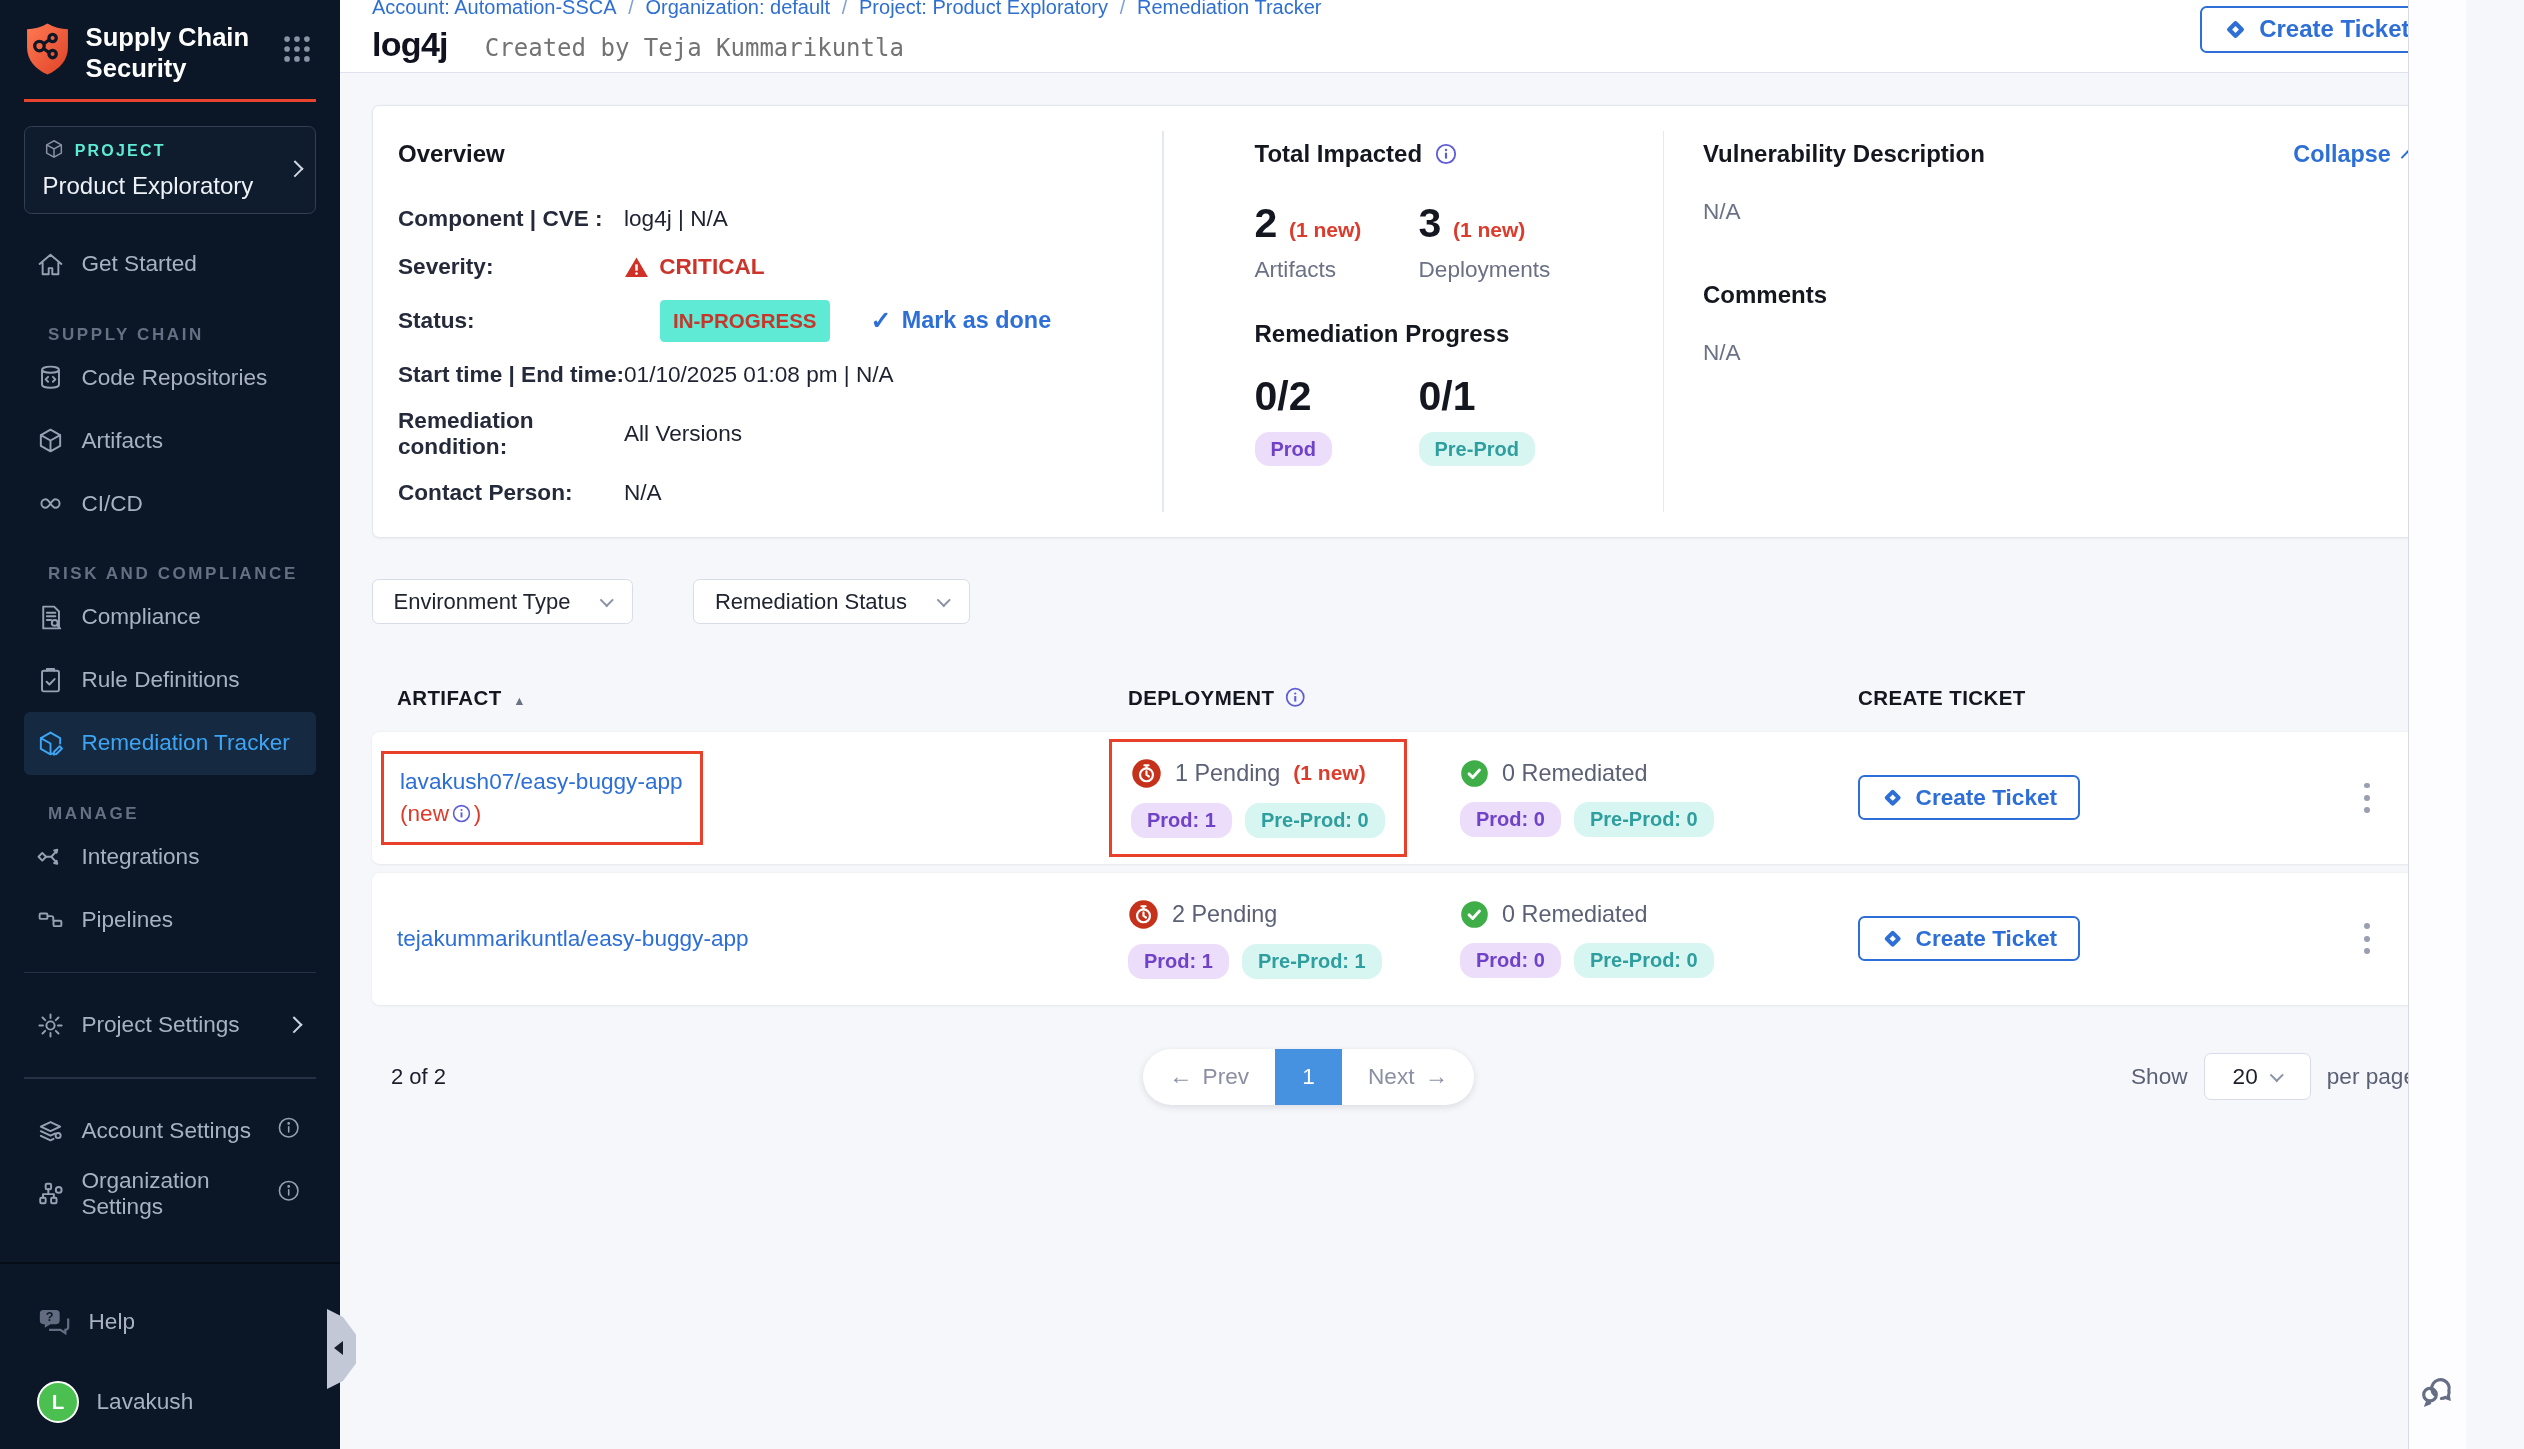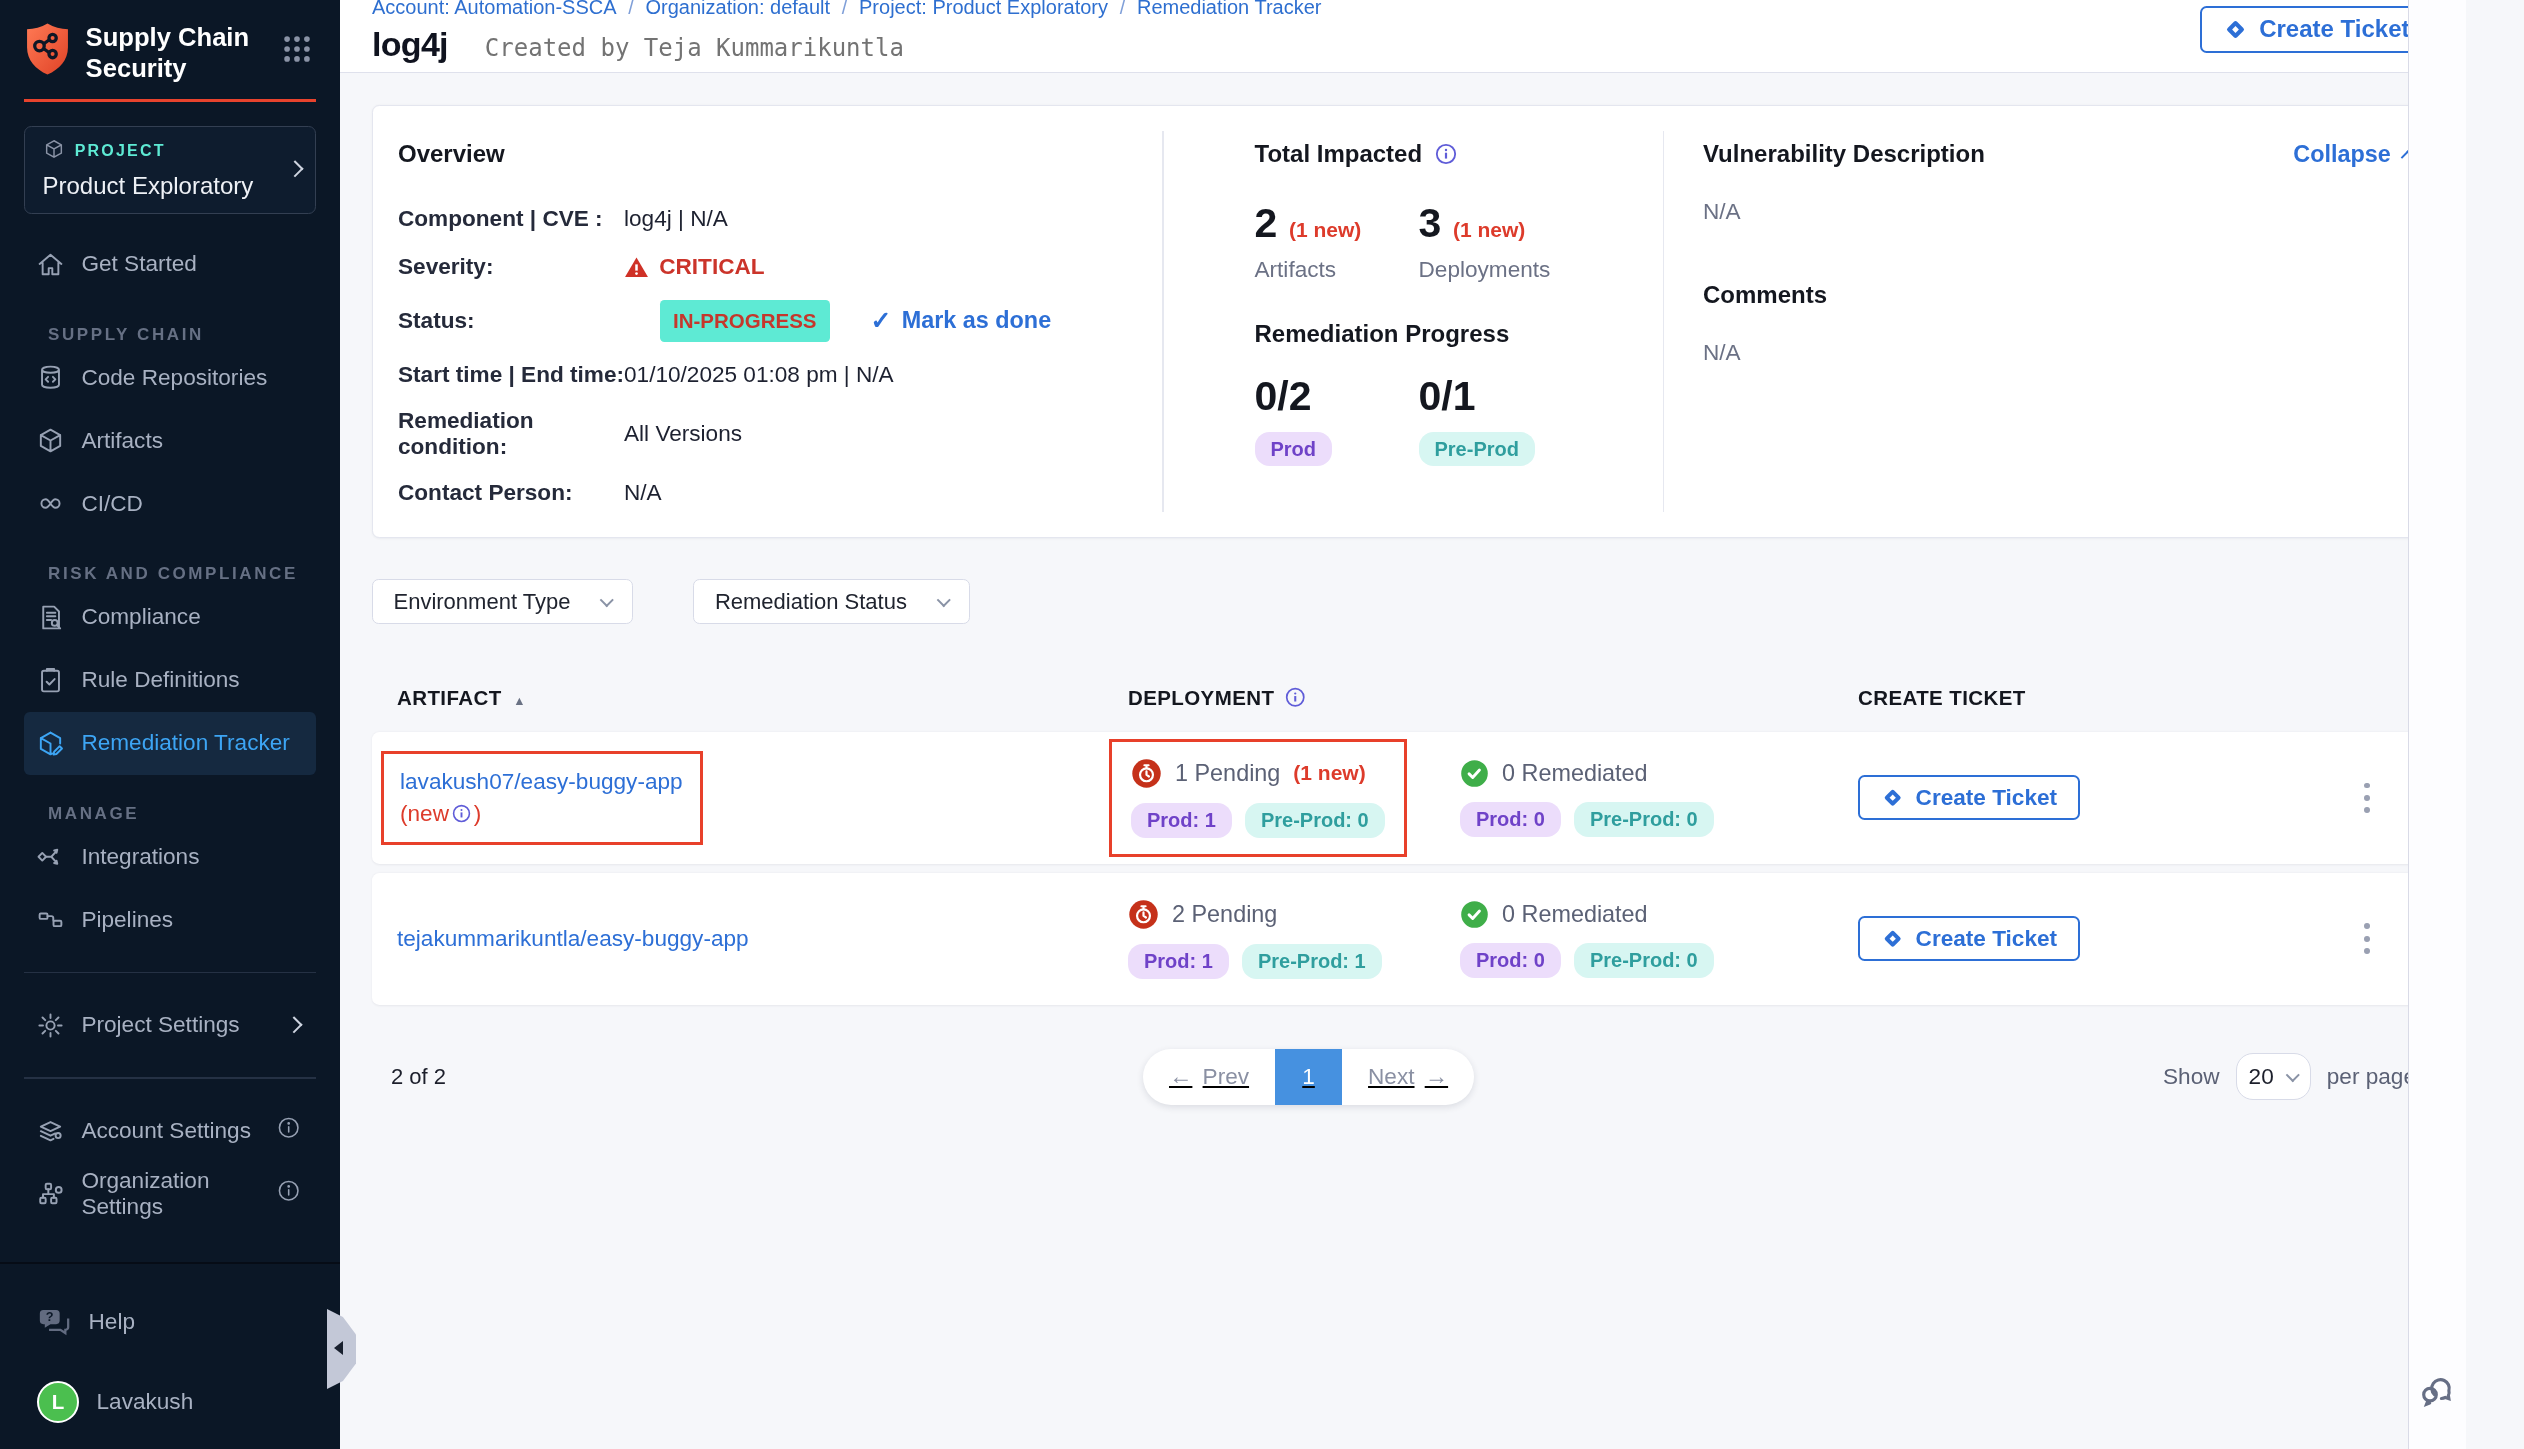--- a/index.html
+++ b/index.html
@@ -102,27 +102,27 @@
   .artifact-box { display:inline-block; padding:11.7px 17.5px 11.7px 16px; margin-left:-16px; }
   .deploy-box { display:inline-block; padding:16px 19px; margin-left:-19px; }
   .menu-cell { display:flex; justify-content:flex-end; padding-right:64px; }
   .kebab { display:flex; flex-direction:column; gap:6.6px; cursor:pointer; padding:4.4px; }
   .kebab i { width:5.8px; height:5.8px; border-radius:50%; background:#9aa0b2; }
   .row-btn { height:45px; font-size:22.6px; }
 
   
   .pager { position:relative; display:flex; align-items:center; margin-top:44px; height:56px;gap:41px; }
   .pg-count { font-size:22px; color:#1c1f2b; padding-left:19px; }
-  .pill { position:absolute; left:771px; top:0; display:flex; align-items:stretch; height:56px; background:#fff; border-radius:29px; overflow:hidden; box-shadow:0 2.2px 7.3px rgba(25,30,60,.12);text-decoration:underline; }
+  .pill { position:absolute; left:771px; top:0; display:flex; align-items:stretch; height:56px; background:#fff; border-radius:29px; overflow:hidden; box-shadow:0 2.2px 7.3px rgba(25,30,60,.12); }
   .pill-btn { display:flex; align-items:center; gap:10.2px; padding:0 26px; font-size:22.6px; color:#8a90a3; background:none; border:none; cursor:pointer; font-family:inherit; }
   .pill-cur { width:67px; background:#4691e0; color:#fff; font-size:22.6px; display:flex; align-items:center; justify-content:center; cursor:pointer; }
   .arrow-left-icon::before { content:"←"; font-size:23.4px; }
   .arrow-right-icon::before { content:"→"; font-size:23.4px; }
   .show-box { margin-left:auto; display:flex; align-items:center; gap:16px; font-size:22.6px; color:#5b6175; padding-right:22px; }
-  .sel { display:flex; align-items:center; gap:14.6px; height:47px; padding:0 12px; border:1.5px solid #d8dbe8; border-radius:17px; color:#1c1f2b; background:#fff; cursor:pointer; font-size:22.6px; font-family:inherit; }
+  .sel { display:flex; align-items:center; gap:14.6px; height:47px; padding:0 28px; border:1.5px solid #d8dbe8; border-radius:7px; color:#1c1f2b; background:#fff; cursor:pointer; font-size:22.6px; font-family:inherit; }
 
   svg.ic { flex:none; }
 </style>
 </head>
 <body>
 
 <div class="page">
 
   <nav class="sidebar">
     <div class="side-head">

